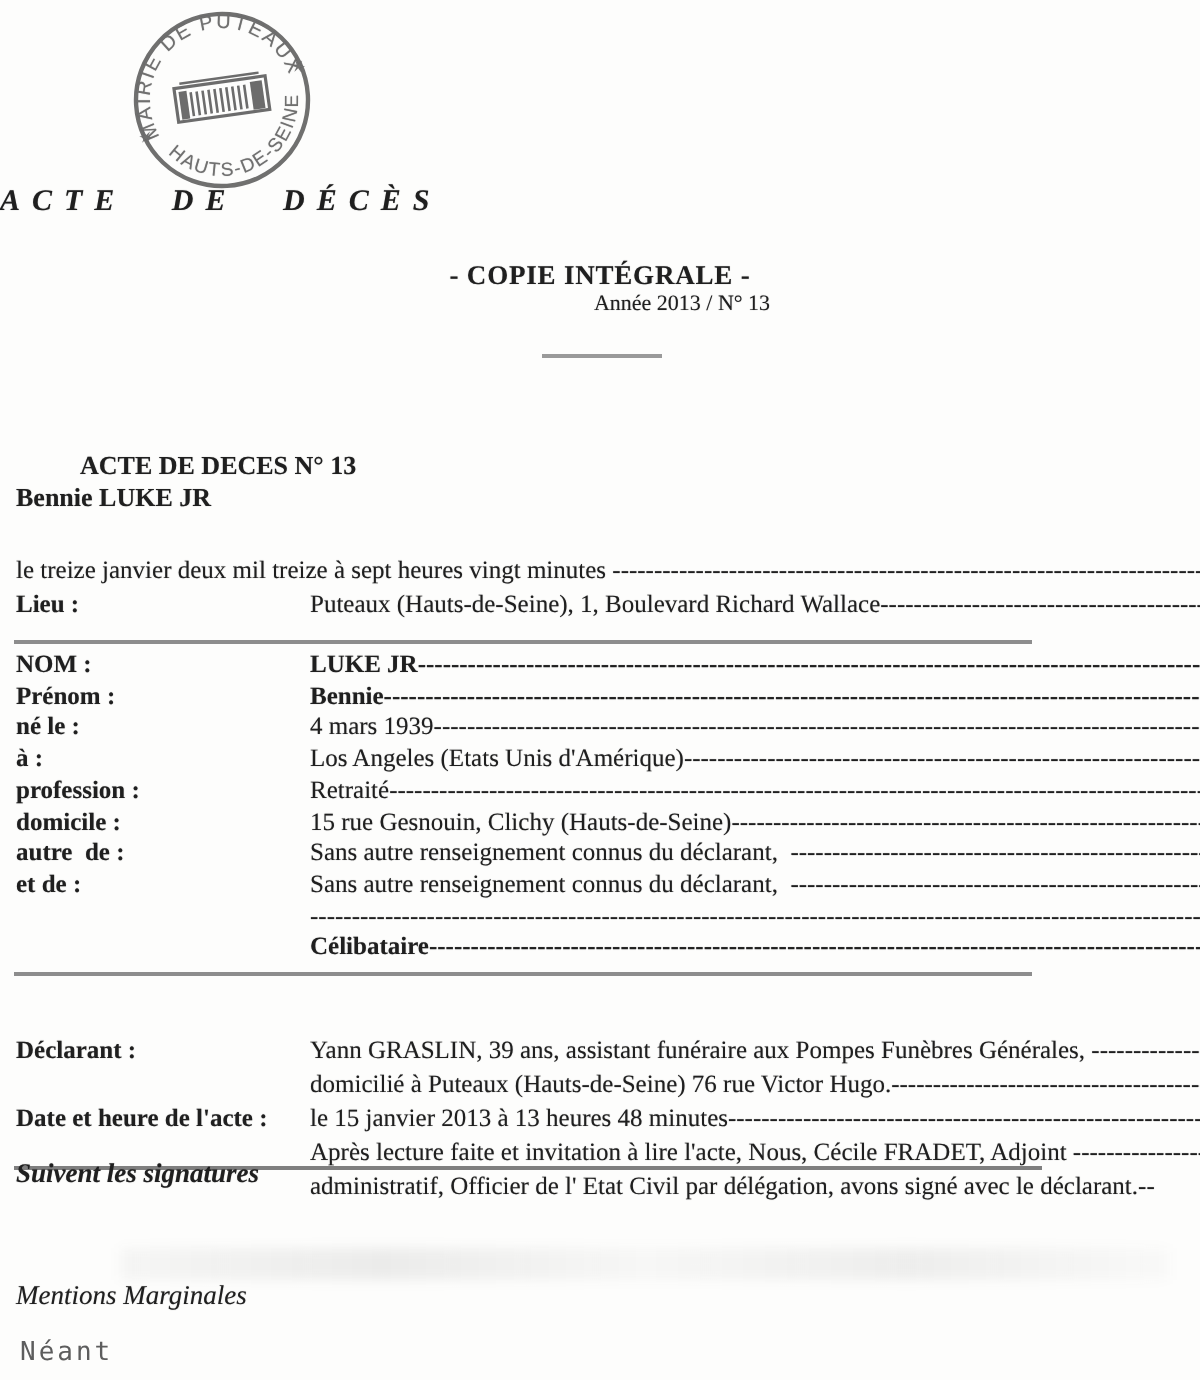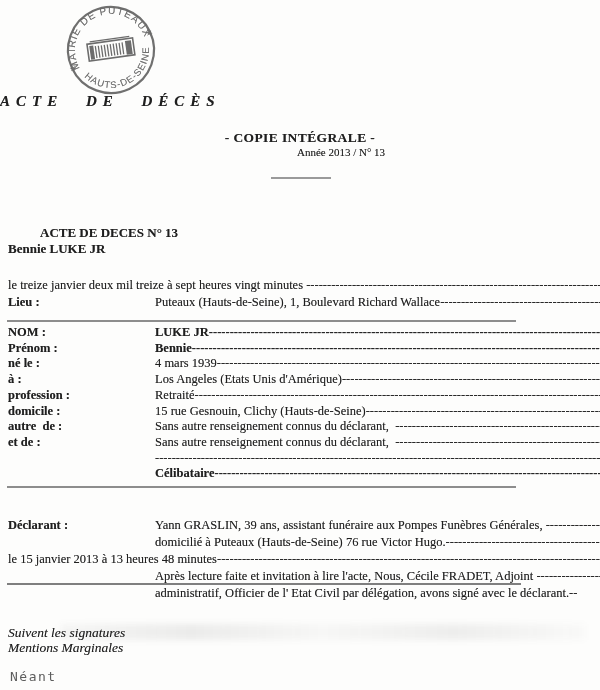--- a/index.html
+++ b/index.html
@@ -30,21 +30,21 @@
   .lab{flex:0 0 147px;font-weight:bold;white-space:pre;}
   .val{flex:1;white-space:pre;overflow:hidden;}
   .bv{font-weight:bold;}
   
   .rule{position:absolute;left:7px;width:509px;height:2px;background:#8d8d8d;}
   #rule1{top:320px;}
   #rule2{top:486px;}
   #rule3{top:583px;width:514px;background:#7f7f7f;}
   
   .footnote{position:absolute;left:8px;font-style:italic;font-size:13.5px;}
-  #sig{top:625px;}
+  #sig{top:579px;font-weight:bold;}
   #marg{top:640px;text-align:right;}
   .neant{position:absolute;left:10px;top:669px;font-family:"DejaVu Sans Mono",monospace;
          font-size:13px;color:#5d5d5d;letter-spacing:1.5px;font-style:normal;text-shadow:none;}
   
   .smudge{position:absolute;top:624px;left:60px;right:15px;height:16px;
           background:linear-gradient(90deg,rgba(60,60,60,.04),rgba(60,60,60,.09),rgba(60,60,60,.03),rgba(60,60,60,.08),rgba(60,60,60,.02));
           filter:blur(3px);}
 </style>
 </head>
 <body>
@@ -144,20 +144,21 @@
   <div class="sec" id="sec-declaration">
     <div class="row">
       <span class="lab">Déclarant :</span>
       <span class="val">Yann GRASLIN, 39 ans, assistant funéraire aux Pompes Funèbres Générales, --------------------------------------------------------------------</span>
     </div>
     <div class="row">
       <span class="lab"></span>
       <span class="val">domicilié à Puteaux (Hauts-de-Seine) 76 rue Victor Hugo.------------------------------------------------------------------------------------------------</span>
     </div>
     <div class="row">
+      <span class="lab">Date et heure de l'acte :</span>
       <span class="val">le 15 janvier 2013 à 13 heures 48 minutes------------------------------------------------------------------------------------------------------------</span>
     </div>
     <div class="row">
       <span class="lab"></span>
       <span class="val">Après lecture faite et invitation à lire l'acte, Nous, Cécile FRADET, Adjoint ----------------------------------------------------------------------</span>
     </div>
     <div class="row">
       <span class="lab"></span>
       <span class="val">administratif, Officier de l' Etat Civil par délégation, avons signé avec le déclarant.--</span>
     </div>

